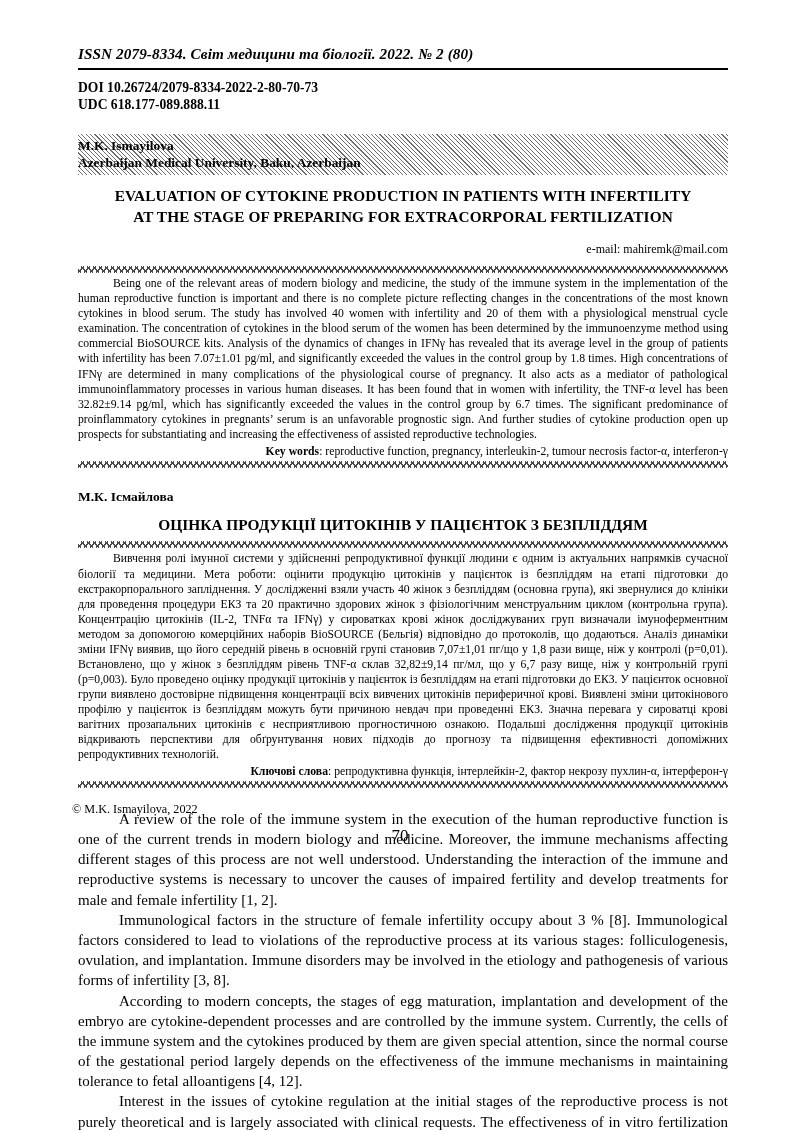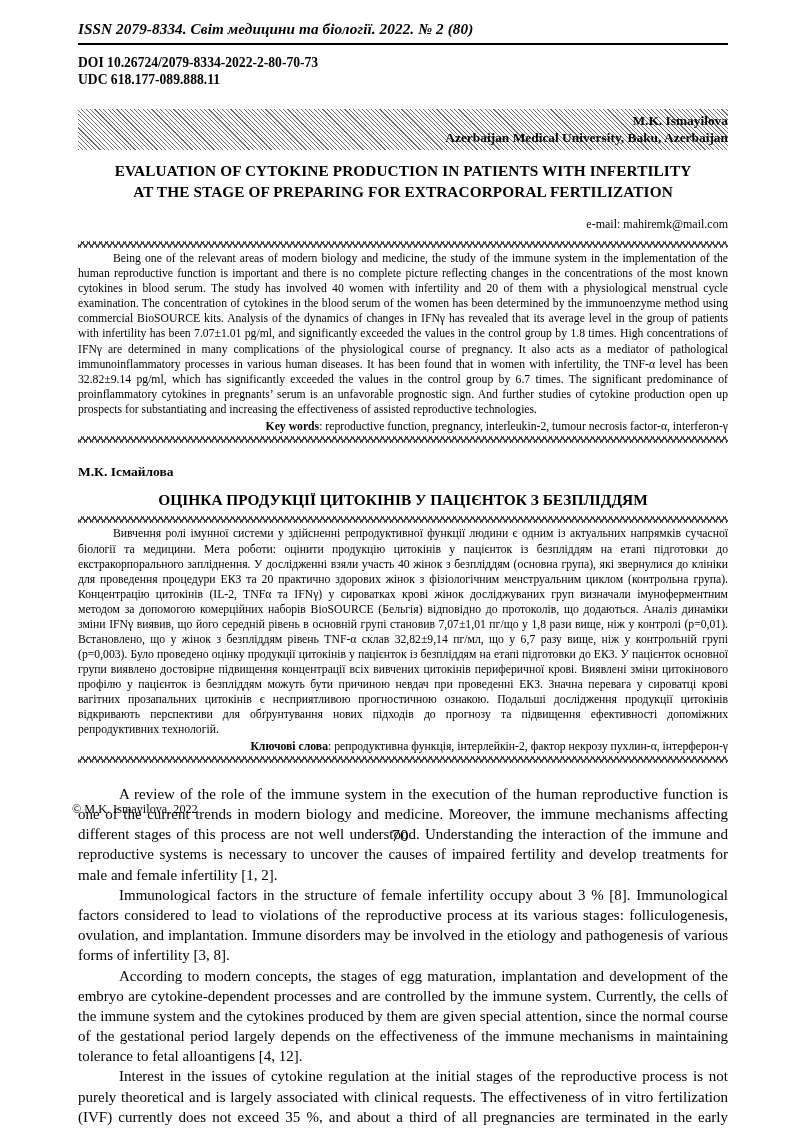--- a/index.html
+++ b/index.html
@@ -15,21 +15,21 @@
     color: #000000;
     position: relative;
     overflow: hidden;
   }
 
   .page {
     position: relative;
     width: 800px;
     height: 888px;
     box-sizing: border-box;
-    padding: 20px 72px 0 78px;
+    padding: 45px 72px 0 78px;
   }
 
   
   .running-head {
     font-style: italic;
     font-weight: bold;
     font-size: 15.2px;
     letter-spacing: 0.1px;
     padding-bottom: 5px;
   }
@@ -48,21 +48,21 @@
 
   
   .banner {
     background-color: #ffffff;
     background-image:
       repeating-linear-gradient(
         45deg,
         #6f6f6f 0px, #6f6f6f 0.8px,
         rgba(255,255,255,0) 0.8px, rgba(255,255,255,0) 3.1px
       );
-    text-align: right;
+    text-align: left;
     padding: 3px 0 4px 0;
     line-height: 1.3;
   }
   .banner-line {
     font-weight: bold;
     font-size: 13.4px;
     color: #000;
     white-space: nowrap;
   }
 

